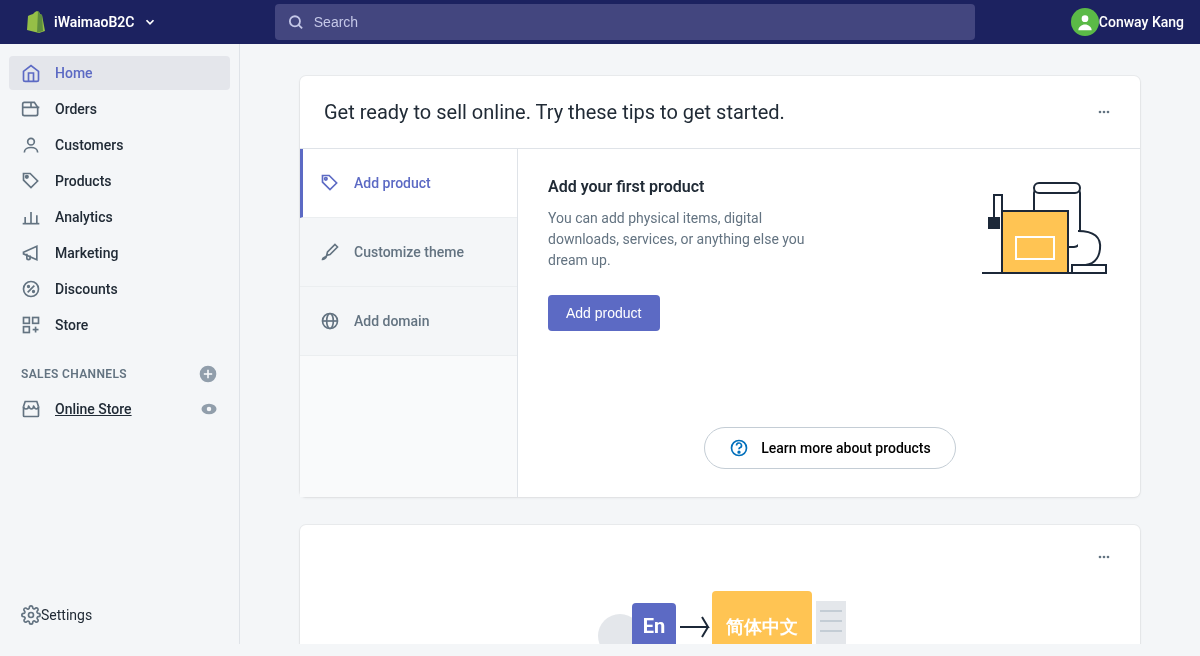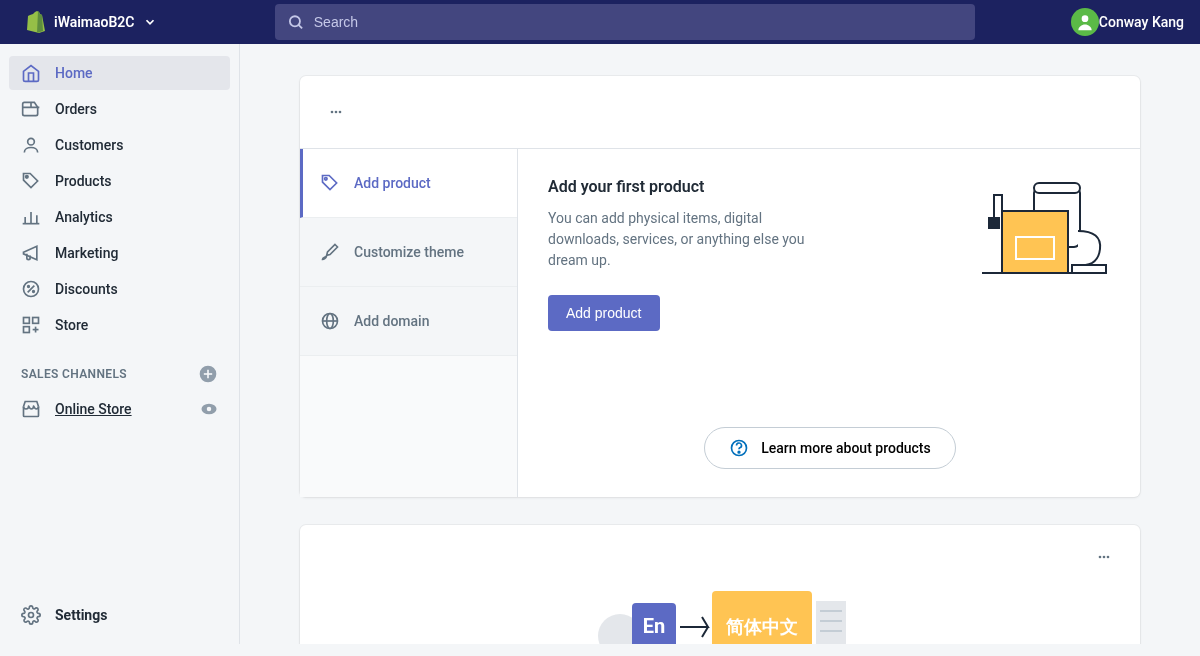--- a/index.html
+++ b/index.html
@@ -86,23 +86,23 @@
 }
 .nav-section-btn { width: 20px; height: 20px; color: #919eab; cursor: pointer; }
 .channel-item {
   display: flex; align-items: center; gap: 14px;
   padding: 7px 12px; border-radius: 4px; cursor: pointer;
   color: #212b36; font-size: 14px; font-weight: 500; text-decoration: underline;
 }
 .channel-item .eye { margin-left: auto; color: #919eab; }
 .sidebar-bottom { margin-top: auto; }
 .settings-item {
-  display: flex; align-items: center; gap: 14px;
+  display: flex; align-items: center; 
   padding: 7px 12px; cursor: pointer;
-  color: #212b36; font-size: 14px; font-weight: 700;
+  color: #212b36; font-size: 14px; font-weight: 400;
 }
 
 .main {
   flex: 1; overflow-y: auto; padding: 32px 60px;
 }
 .card {
   background: #fff; border-radius: 6px;
   box-shadow: 0 1px 3px rgba(63,63,68,0.08), 0 0 0 1px rgba(63,63,68,0.05);
   margin-bottom: 28px;
 }
@@ -288,20 +288,21 @@
             <path d="M19.4 15a1.7 1.7 0 0 0 .3 1.8l.1.1a2 2 0 1 1-2.8 2.8l-.1-.1a1.7 1.7 0 0 0-1.8-.3 1.7 1.7 0 0 0-1 1.5V21a2 2 0 0 1-4 0v-.1a1.7 1.7 0 0 0-1-1.5 1.7 1.7 0 0 0-1.8.3l-.1.1a2 2 0 1 1-2.8-2.8l.1-.1a1.7 1.7 0 0 0 .3-1.8 1.7 1.7 0 0 0-1.5-1H3a2 2 0 0 1 0-4h.1a1.7 1.7 0 0 0 1.5-1 1.7 1.7 0 0 0-.3-1.8l-.1-.1a2 2 0 1 1 2.8-2.8l.1.1a1.7 1.7 0 0 0 1.8.3H9a1.7 1.7 0 0 0 1-1.5V3a2 2 0 0 1 4 0v.1a1.7 1.7 0 0 0 1 1.5 1.7 1.7 0 0 0 1.8-.3l.1-.1a2 2 0 1 1 2.8 2.8l-.1.1a1.7 1.7 0 0 0-.3 1.8V9a1.7 1.7 0 0 0 1.5 1H21a2 2 0 0 1 0 4h-.1a1.7 1.7 0 0 0-1.5 1z"></path>
           </svg>
         <span>Settings</span>
       </div>
     </div>
   </nav>
 
   <main class="main">
     <div class="card">
       <div class="card-header">
+        <span class="card-title">Get ready to sell online. Try these tips to get started.</span>
         <svg class="more-icon" width="24" height="24" viewBox="0 0 24 24" fill="#637381">
             <circle cx="6" cy="12" r="2"></circle>
             <circle cx="12" cy="12" r="2"></circle>
             <circle cx="18" cy="12" r="2"></circle>
           </svg>
       </div>
       <div class="card-body">
         <div class="setup-steps">
           <div class="step active">
             <svg viewBox="0 0 24 24" fill="none" stroke="#5c6ac4" stroke-width="2">

